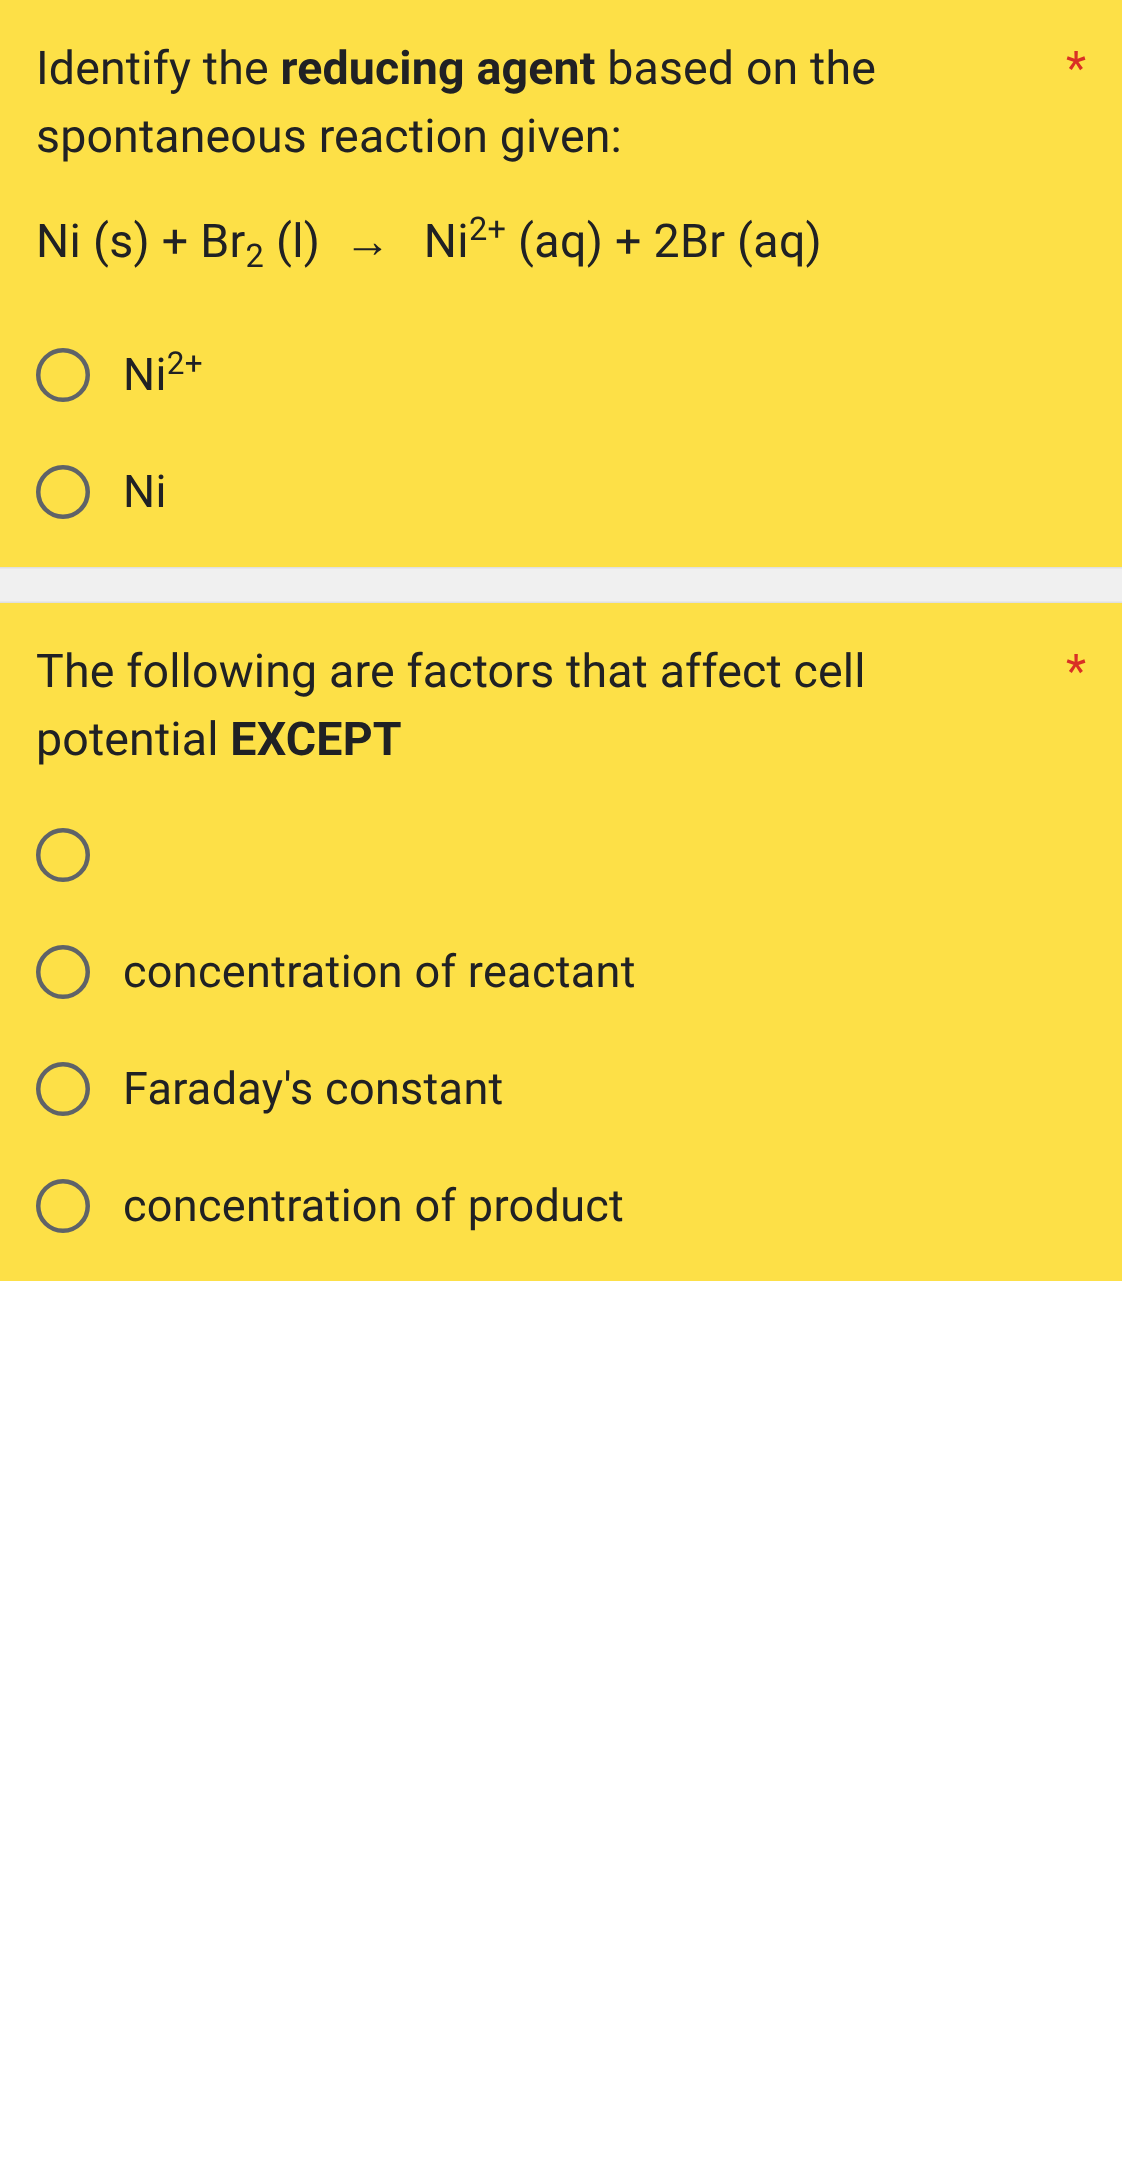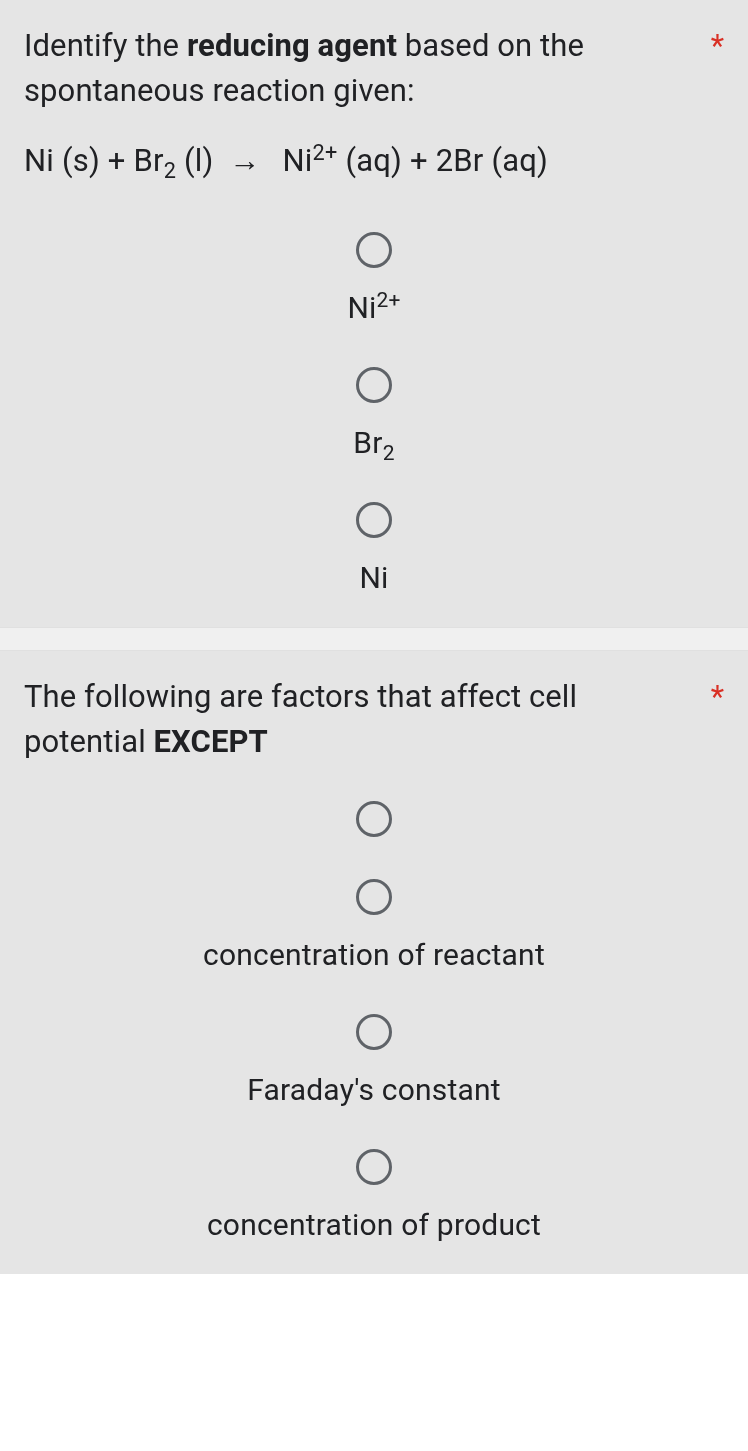--- a/index.html
+++ b/index.html
@@ -7,21 +7,21 @@
       padding: 0;
       box-sizing: border-box;
     }
     body {
       font-family: 'Roboto', Arial, sans-serif;
       background: #fff;
       width: 748px;
     }
     .question-block {
       padding: 24px 24px 32px 24px;
-      background: #e5e5e5;
+      background: #fde047;
     }
     .divider {
       height: 24px;
       background: #f0f0f0;
       border-top: 1px solid #e0e0e0;
       border-bottom: 1px solid #e0e0e0;
     }
     .question-header {
       display: flex;
       align-items: flex-start;
@@ -55,21 +55,20 @@
     .options {
       display: flex;
       flex-direction: column;
       gap: 42px;
     }
     .option {
       display: flex;
       align-items: center;
       gap: 22px;
       cursor: pointer;
-      flex-direction: column;
     }
     .radio-circle {
       width: 36px;
       height: 36px;
       border: 3px solid #5f6368;
       border-radius: 50%;
       flex-shrink: 0;
     }
     .option-label {
       font-size: 30px;
@@ -108,24 +107,20 @@
     <span style="padding-left:6px;">Ni</span><sup>2+</sup><span> (aq) + 2Br </span><span>(aq)</span>
   </div>
 
   <div class="options">
     <div class="option">
       <div class="radio-circle"></div>
       <span class="option-label"><span>Ni</span><sup>2+</sup></span>
     </div>
     <div class="option">
       <div class="radio-circle"></div>
-      <span class="option-label"><span>Br</span><sub>2</sub></span>
-    </div>
-    <div class="option">
-      <div class="radio-circle"></div>
       <span class="option-label"><span>Ni</span></span>
     </div>
   </div>
 </div>
 
 <div class="divider"></div>
 
 <div class="question-block">
   <div class="question-header">
     <div class="question-text">

